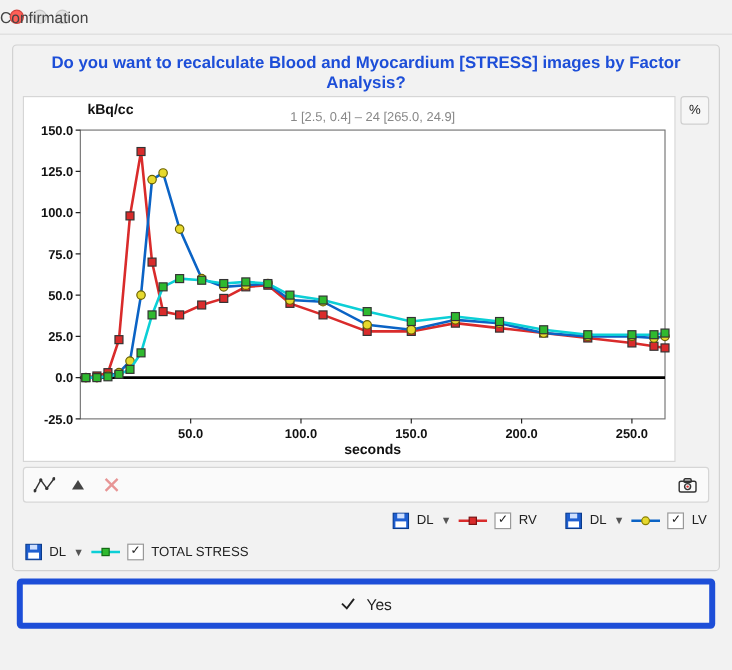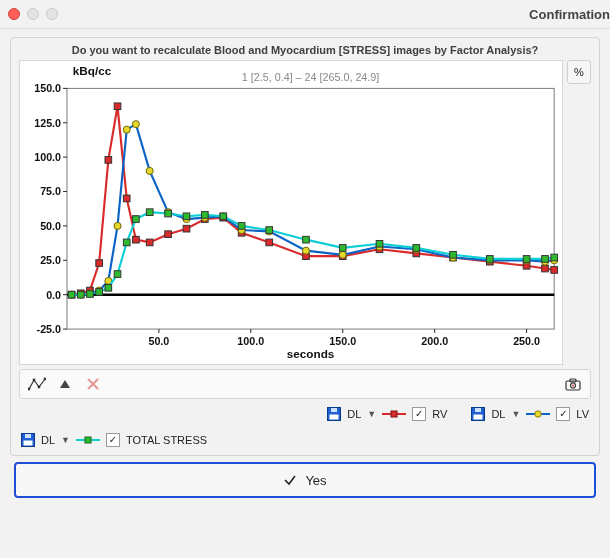--- a/index.html
+++ b/index.html
@@ -34,22 +34,22 @@
   }
   .traffic span {
     width: 12px; height: 12px; border-radius: 50%;
     box-sizing: border-box;
   }
   .tl-red { background: #ff5f57; border:1px solid #d0443e;}
   .tl-gry1, .tl-gry2 { background: #e3e3e3; border:1px solid #c9c9c9;}
   .title {
     position: absolute;
     left: 0; right: 0;
-    text-align: right;
-    font-weight: bold;
+    text-align: left;
+    font-weight: normal;
     font-size: 13px;
     color: #444;
     pointer-events: none;
   }
   .content {
     flex: 1;
     padding: 8px 10px 10px 10px;
     display: flex;
     flex-direction: column;
     gap: 6px;
@@ -59,22 +59,22 @@
     border-radius: 4px;
     background: #f2f2f2;
     padding: 6px 8px 8px 8px;
     display: flex;
     flex-direction: column;
     gap: 4px;
   }
   .question {
     text-align: center;
     font-weight: bold;
-    font-size: 11px;
-    color: #404040;
+    font-size: 14px;
+    color: #1d4ed8;
   }
   .subquestion {
     text-align: center;
     font-size: 11px;
     color: #555;
   }
   .chartrow {
     display: flex;
     align-items: flex-start;
     gap: 4px;
@@ -150,21 +150,21 @@
     font-size: 10px;
     line-height: 1;
   }
   .buttons {
     display: flex;
     gap: 8px;
     padding: 0 4px 4px 4px;
   }
   .bigbtn {
     flex: 1;
-    border: 2px solid #1d4ed8;
+    border: 5px solid #1d4ed8;
     border-radius: 4px;
     background: #f7f7f7;
     height: 32px;
     display: flex;
     align-items: center;
     justify-content: center;
     gap: 8px;
     font-size: 13px;
     cursor: pointer;
   }

